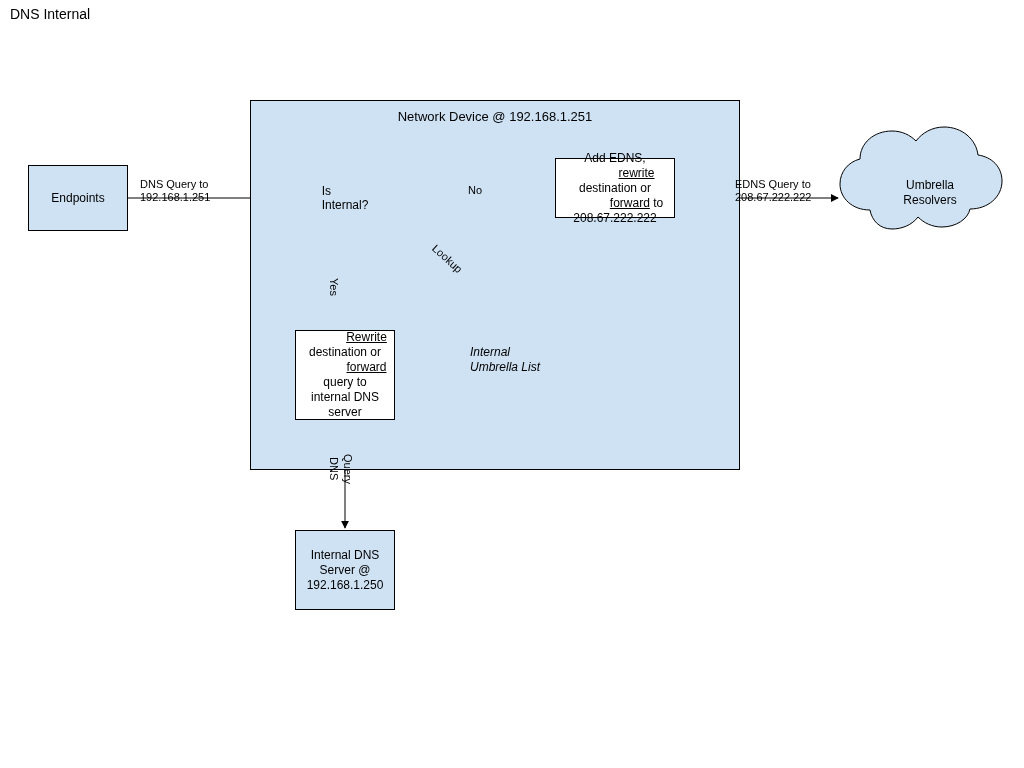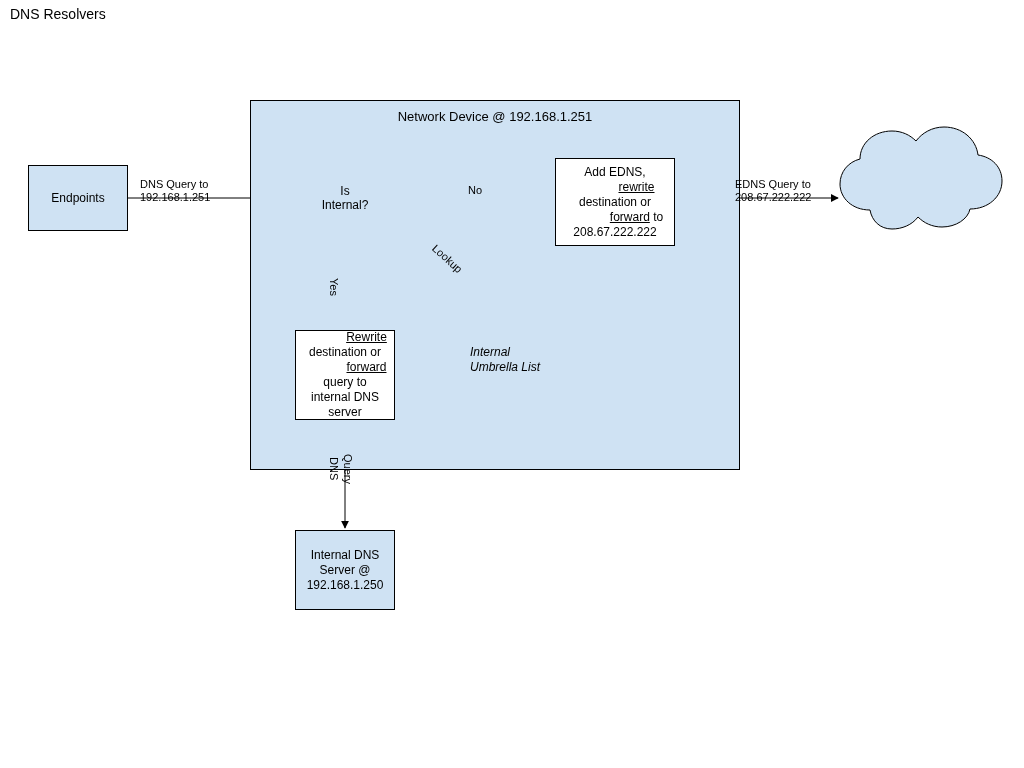--- a/index.html
+++ b/index.html
@@ -72,31 +72,31 @@
   .edge-label.center { text-align: center; }
   .rot90 {
     transform: rotate(90deg);
     transform-origin: left top;
   }
   .diamond-wrap {
     position: absolute;
     display: flex;
     align-items: center;
     justify-content: center;
-    text-align: center;
+    text-align: left;
     pointer-events: none;
   }
   .u { text-decoration: underline; margin-left: 43px; }
 </style>
 </head>
 <body>
 
 <div class="canvas">
 
-  <div class="title">DNS Resolvers</div>
+  <div class="title">DNS Internal</div>
 
   <svg width="1024" height="768">
     <defs>
       <marker id="arrow" viewBox="0 0 10 10" refX="9" refY="5" markerWidth="8" markerHeight="8" orient="auto-start-reverse">
         <path d="M 0 0 L 10 5 L 0 10 z" fill="#000"></path>
       </marker>
     </defs>
 
     <polygon points="345,145 405,198 345,251 285,198" fill="#cfe2f3" stroke="#000" stroke-width="1"></polygon>
 
@@ -147,21 +147,21 @@
     <span>Endpoints</span>
   </div>
 
   <div class="diamond-wrap" style="left:285px; top:165px; width:120px; height:66px;">
     <div>
       <div>Is</div>
       <div>Internal?</div>
     </div>
   </div>
 
-  <div class="whitebox" style="left:555px; top:158px; width:120px; height:88px;">
+  <div class="whitebox" style="left:555px; top:158px; width:120px; height:60px;">
     <div>
       <div>Add EDNS,</div>
       <div><span class="u">rewrite</span></div>
       <div> destination or</div>
       <div><span class="u">forward</span><span> to</span></div>
       <div>208.67.222.222</div>
     </div>
   </div>
 
   <div class="whitebox" style="left:295px; top:330px; width:100px; height:90px;">
@@ -172,20 +172,24 @@
       <div>internal DNS</div>
       <div>server</div>
     </div>
   </div>
 
   <div style="position:absolute; left:470px; top:345px; width:100px; text-align:left; line-height:1.25;font-style:italic;">
     <div>Internal</div>
     <div>Umbrella List</div>
   </div>
 
+  <div style="position:absolute; left:870px; top:178px; width:120px; text-align:center; line-height:1.25;">
+    <div>Umbrella</div>
+    <div>Resolvers</div>
+  </div>
 
   <div class="box" style="left:295px; top:530px; width:100px; height:80px;">
     <div>
       <div>Internal DNS</div>
       <div>Server @</div>
       <div>192.168.1.250</div>
     </div>
   </div>
 
   <div class="edge-label" style="left:140px; top:178px;">

